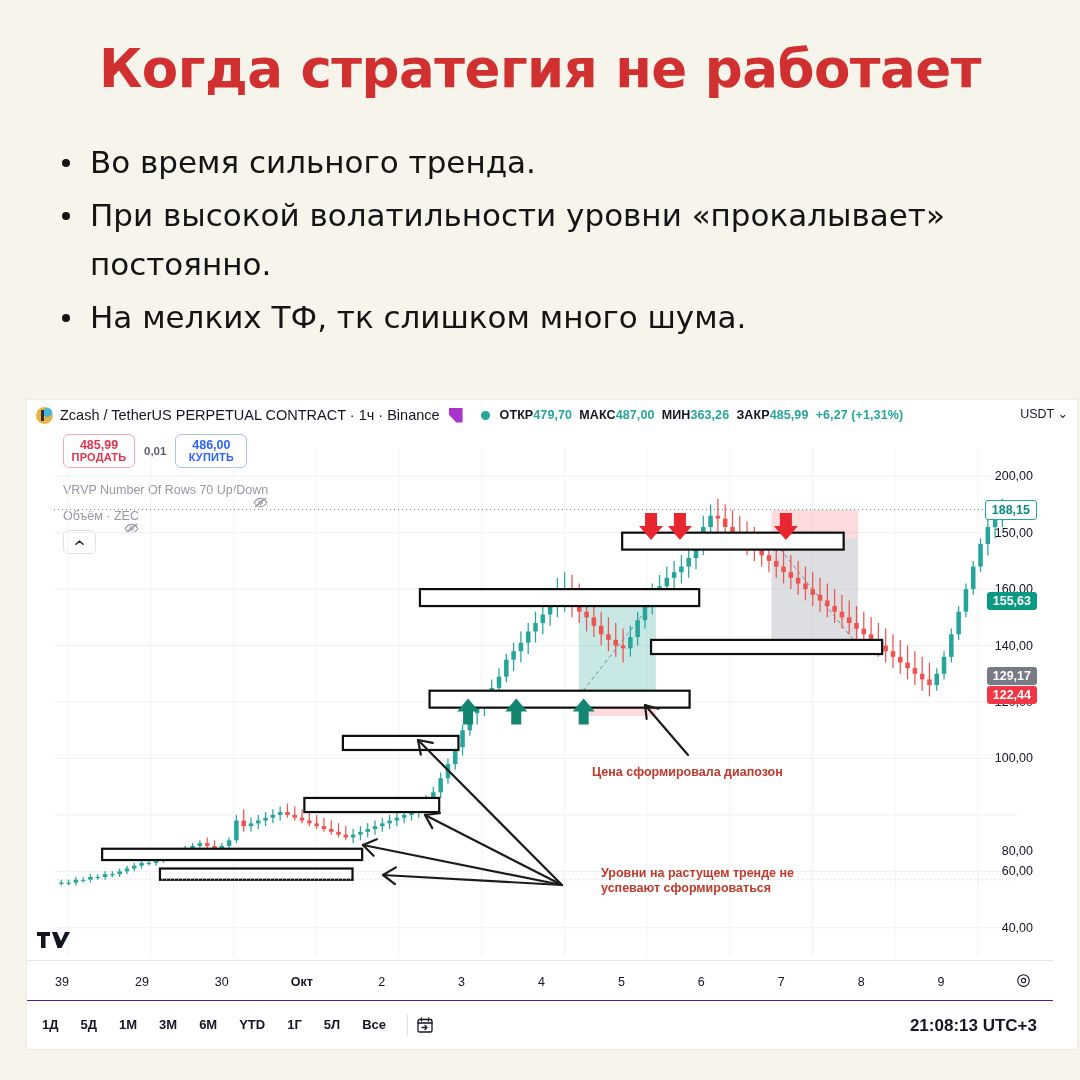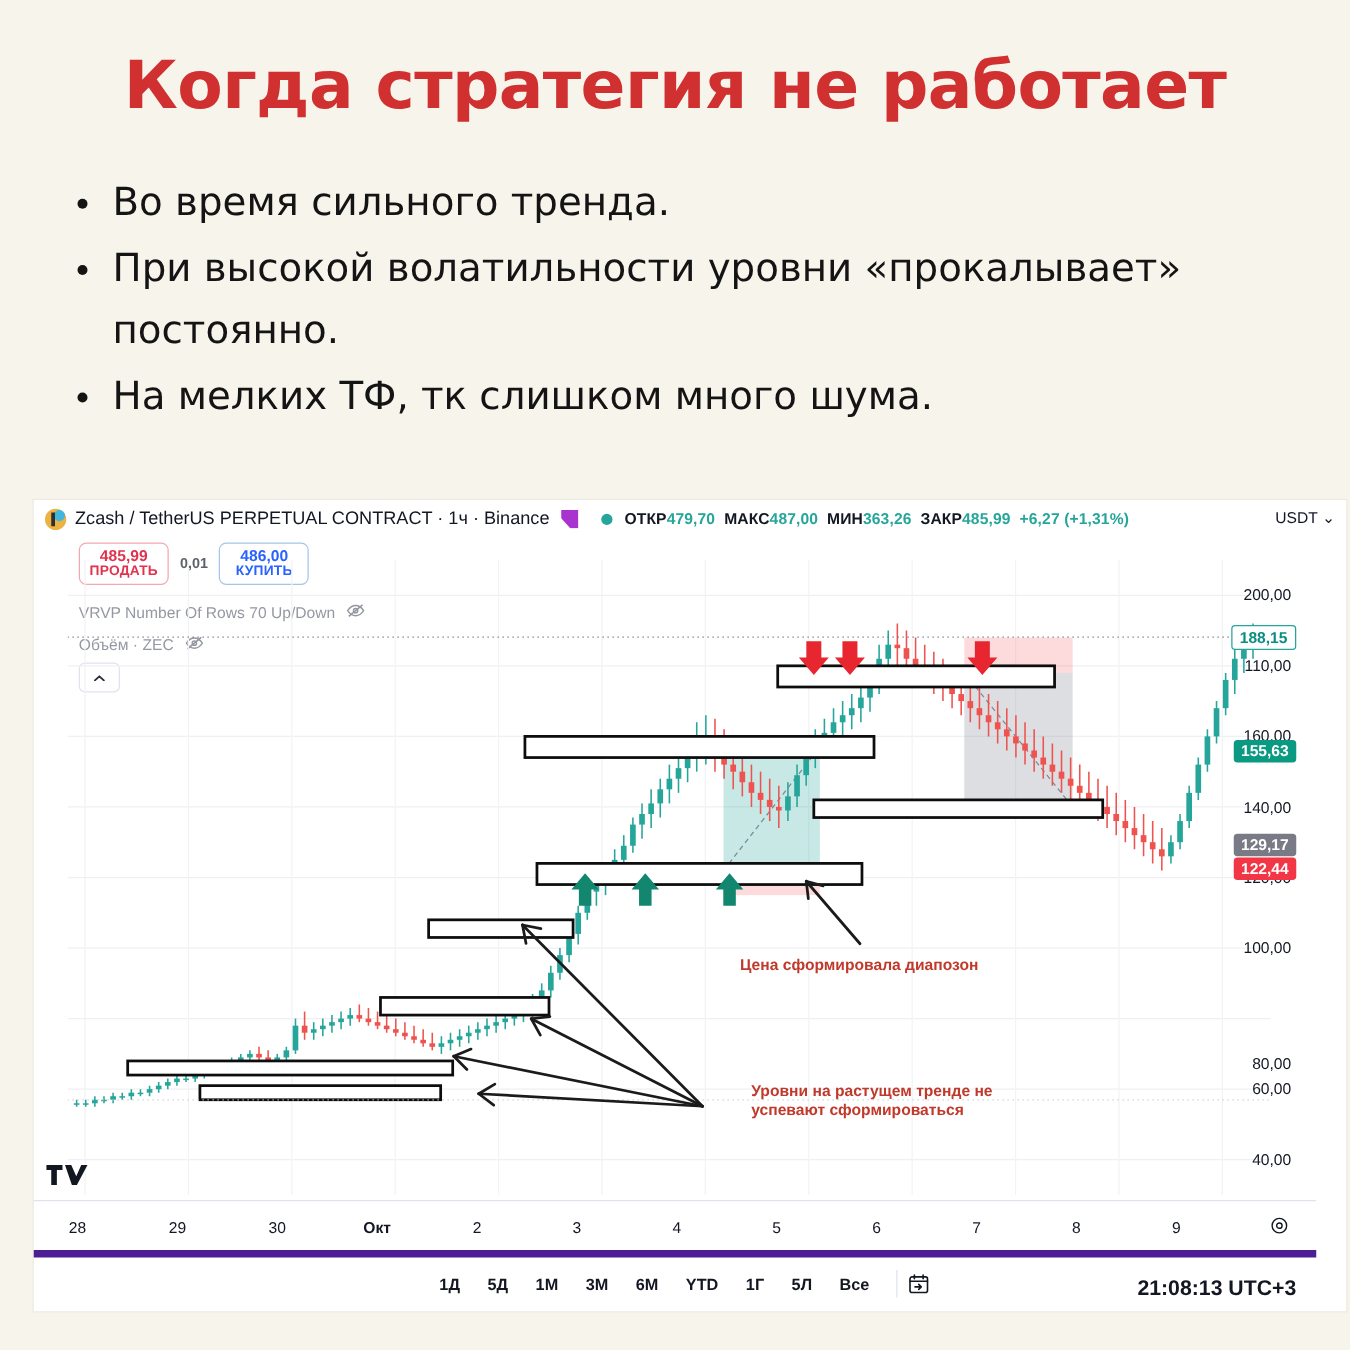--- a/index.html
+++ b/index.html
@@ -89,21 +89,21 @@
   }
   .bs-sell{border:1px solid #f2a9b4;color:#e0334e;}
   .bs-buy{border:1px solid #a8c4ea;color:#2962ff;}
   .bs-price{font-size:12.5px;font-weight:bold;}
   .bs-label{font-size:11px;font-weight:bold;letter-spacing:.2px;}
   .spread{font-size:11.5px;color:#5d606b;font-weight:bold;margin:0 9px;}
 
   
   .ind-row{
     position:absolute;left:36px;font-size:12.5px;color:#9598a1;
-    display:flex;align-items:flex-start;white-space:nowrap;
+    display:flex;align-items:flex-end;white-space:nowrap;flex-direction:column;
   }
   .ind-1{top:83px;}
   .ind-2{top:109px;}
   .eye{
     display:inline-block;width:15px;height:11px;margin-left:9px;position:relative;
   }
   .eye svg{display:block;}
   .collapse-btn{
     position:absolute;left:36px;top:130px;width:31px;height:22px;
     border:1px solid #e0e3eb;border-radius:5px;background:#fff;
@@ -144,22 +144,22 @@
   }
   .ttick{
     position:absolute;top:14px;transform:translateX(-50%);
     font-size:12.5px;color:#131722;
   }
   .tsettings{position:absolute;right:22px;top:12px;width:15px;height:15px;}
 
   
   .btoolbar{
     position:absolute;left:27px;top:1000px;width:1026px;height:48px;
-    border-top:6px solid #4c1d95;display:flex;align-items:center;
-    padding-left:12px;box-sizing:border-box;justify-content:center;
+    border-top:1px solid #4c1d95;display:flex;align-items:center;
+    padding-left:12px;box-sizing:border-box;
   }
   .range-item{
     font-size:13px;font-weight:bold;color:#131722;margin-right:16px;
     padding:2px 3px;
   }
   .divider{width:1px;height:22px;background:#e0e3eb;margin:0 8px 0 2px;}
   .cal-icon{width:18px;height:18px;}
   .clock{
     position:absolute;right:16px;top:15px;font-size:17px;
     font-weight:bold;color:#131722;
@@ -560,21 +560,21 @@
             <line x1="329" y1="427" x2="340.964813750759" y2="436.0467249272678" stroke="#1b1b1b" stroke-width="2.2" stroke-linecap="round"></line>
           </g>
           <line x1="634" y1="307" x2="591" y2="257" stroke="#1b1b1b" stroke-width="2.2" stroke-linecap="round"></line>
           <line x1="591" y1="257" x2="604.4967705453441" y2="260.71983666930845" stroke="#1b1b1b" stroke-width="2.2" stroke-linecap="round"></line>
           <line x1="591" y1="257" x2="592.6575994603373" y2="270.9015238024142" stroke="#1b1b1b" stroke-width="2.2" stroke-linecap="round"></line>
         </svg>
     </div>
 
     <div class="pscale" id="pscale">
         <div class="ptick" style="top: 28.2222px;">200,00</div>
-        <div class="ptick" style="top: 84.6667px;">110,00</div>
+        <div class="ptick" style="top: 84.6667px;">150,00</div>
         <div class="ptick" style="top: 141.111px;">160,00</div>
         <div class="ptick" style="top: 197.556px;">140,00</div>
         <div class="ptick" style="top: 254px;">120,00</div>
         <div class="ptick" style="top: 310.444px;">100,00</div>
         <div class="ptick" style="top: 366.889px; margin-top: 36px;">80,00</div>
         <div class="ptick" style="top: 423.333px;">60,00</div>
         <div class="ptick" style="top: 479.778px;">40,00</div>
         <div class="pbadge pb-last" style="top: 61.6656px;">188,15</div>
         <div class="pbadge pb-green" style="top: 153.444px;">155,63</div>
         <div class="pbadge pb-gray" style="top: 228.12px;">129,17</div>
@@ -585,21 +585,21 @@
       <path d="M0 2h13v4H8.5v12H4V6H0z" fill="#131722"></path>
       <path d="M15 2h5l4 9 4-9h5l-8.5 16h-4z" fill="#131722"></path>
     </svg>
   </div>
 
   <div class="tscale" id="tscale">
     <svg class="tsettings" viewBox="0 0 16 16">
       <circle cx="8" cy="8" r="6.2" fill="none" stroke="#131722" stroke-width="1.2"></circle>
       <circle cx="8" cy="8" r="2.3" fill="none" stroke="#131722" stroke-width="1.2"></circle>
     </svg>
-  <div class="ttick" style="left: 35px;">28</div>
+  <div class="ttick" style="left: 35px;">39</div>
       <div class="ttick" style="left: 114.912px;">29</div>
       <div class="ttick" style="left: 194.823px;">30</div>
       <div class="ttick" style="left: 274.735px; font-weight: bold;">Окт</div>
       <div class="ttick" style="left: 354.646px;">2</div>
       <div class="ttick" style="left: 434.558px;">3</div>
       <div class="ttick" style="left: 514.469px;">4</div>
       <div class="ttick" style="left: 594.381px;">5</div>
       <div class="ttick" style="left: 674.292px;">6</div>
       <div class="ttick" style="left: 754.204px;">7</div>
       <div class="ttick" style="left: 834.115px;">8</div>

